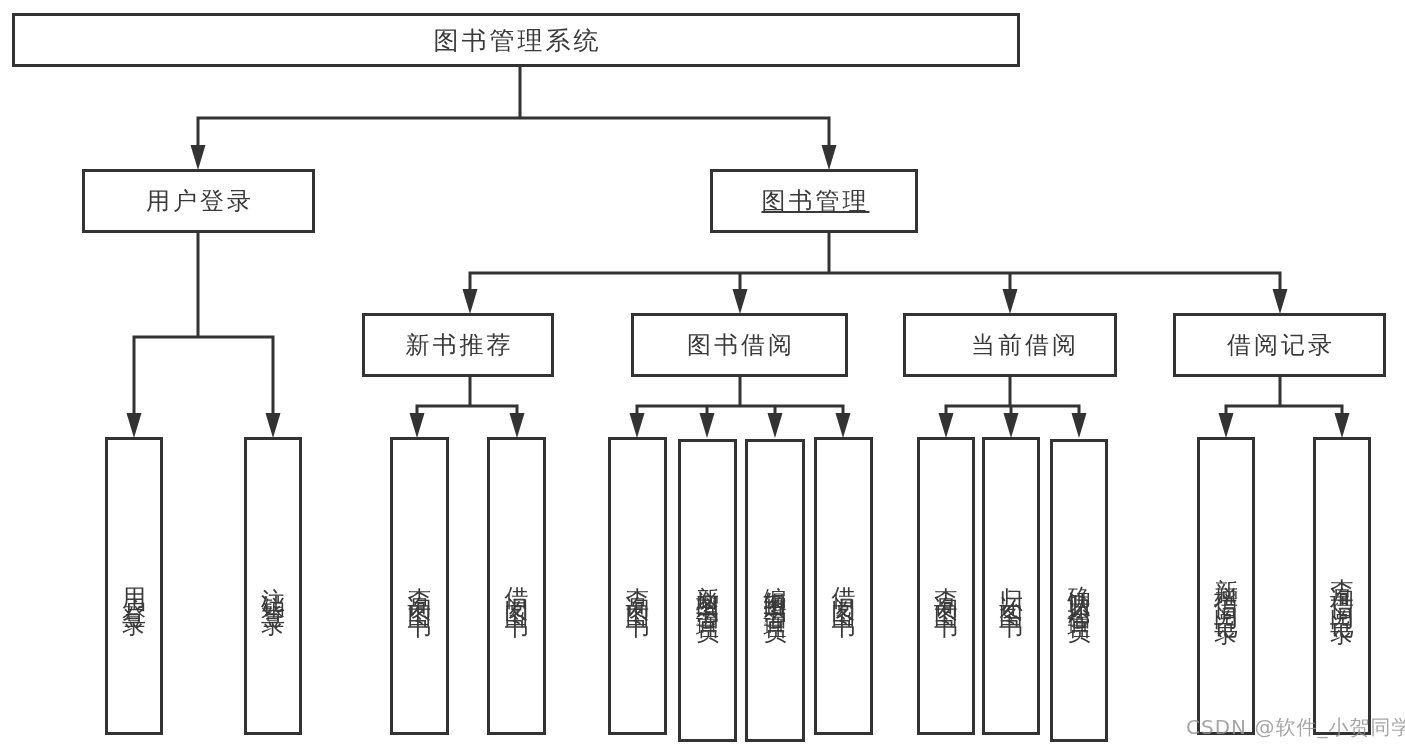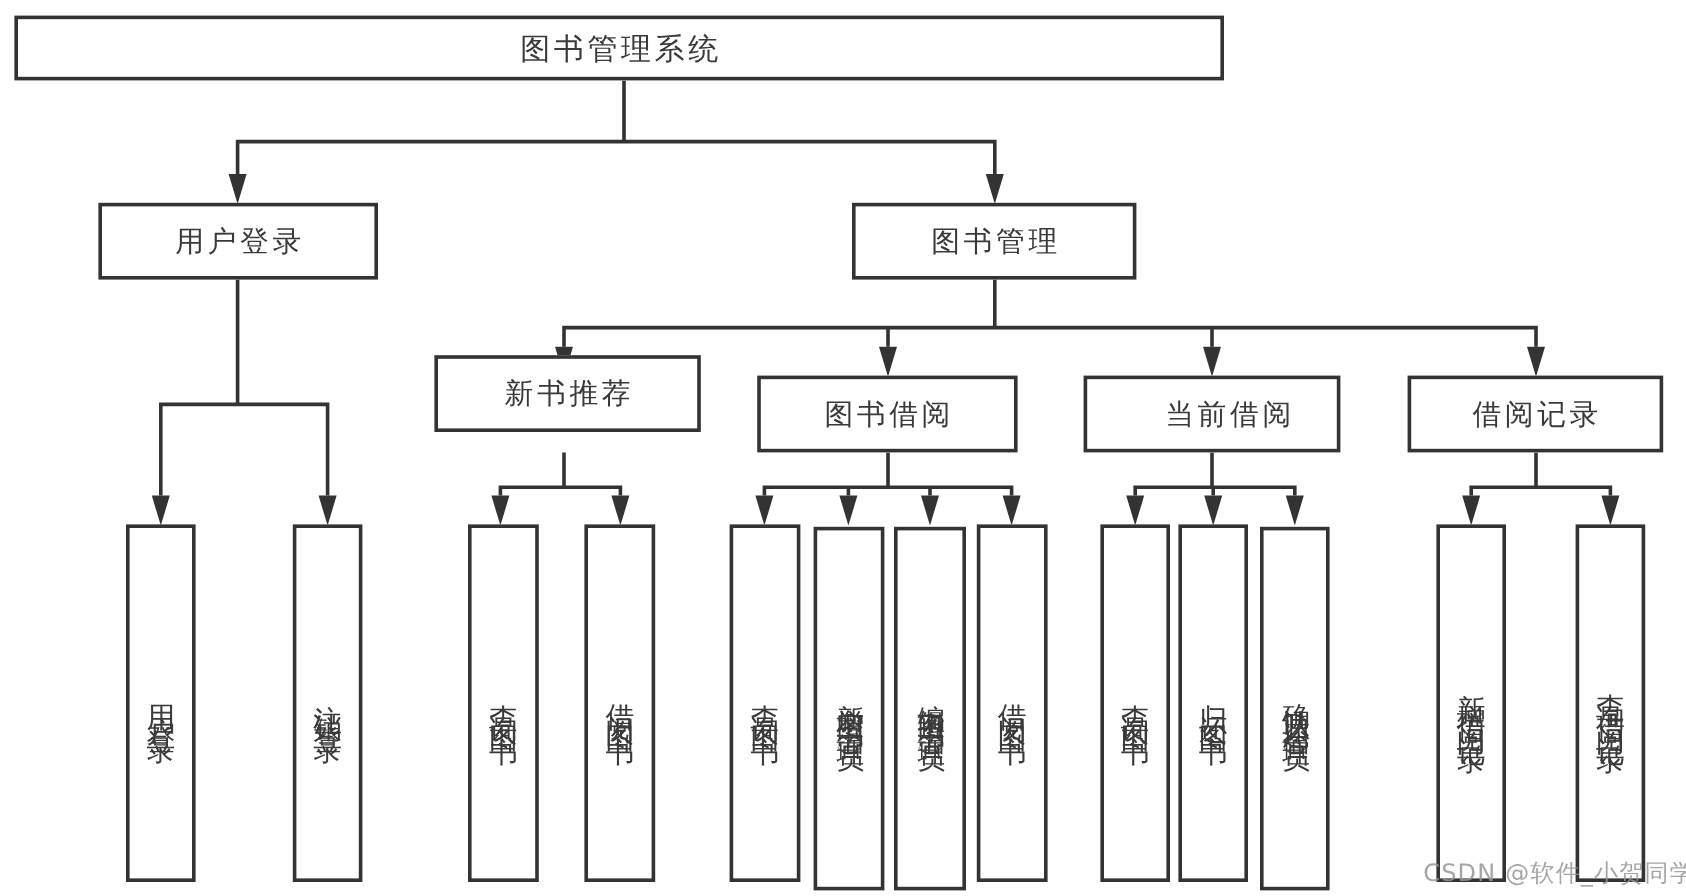--- a/index.html
+++ b/index.html
@@ -104,23 +104,23 @@
     <polygon points="1071.5,413 1086.5,413 1079,438"></polygon>
 
     <path d="M1280 377 V406 M1226 413 V406 H1342 V413"></path>
     <polygon points="1218.5,413 1233.5,413 1226,438"></polygon>
     <polygon points="1334.5,413 1349.5,413 1342,438"></polygon>
   </svg>
 
   <div class="box root-box h-label" style="left:12px; top:13px; width:1008px; height:54px;">图书管理系统</div>
 
   <div class="box h-label" style="left:82px; top:169px; width:233px; height:64px;">用户登录</div>
-  <div class="box h-label" style="left:710px; top:169px; width:237px; height:64px;">图书管理</div>
+  <div class="box h-label" style="left:710px; top:169px; width:208px; height:64px;text-decoration:underline;">图书管理</div>
 
-  <div class="box h-label" style="left:362px; top:296px; width:222px; height:64px;">新书推荐</div>
+  <div class="box h-label" style="left:362px; top:313px; width:192px; height:64px;">新书推荐</div>
   <div class="box h-label" style="left:631px; top:313px; width:217px; height:64px;">图书借阅</div>
   <div class="box h-label" style="left:903px; top:313px; width:214px; height:64px;padding-left:27px;">当前借阅</div>
   <div class="box h-label" style="left:1173px; top:313px; width:213px; height:64px;">借阅记录</div>
 
   <div class="box leaf" style="left:105px; top:437px; width:58px; height:298px;">用户登录</div>
   <div class="box leaf" style="left:244px; top:437px; width:58px; height:298px;">注销登录</div>
 
   <div class="box leaf" style="left:390px; top:437px; width:59px; height:298px;">查询图书</div>
   <div class="box leaf" style="left:487px; top:437px; width:59px; height:298px;">借阅图书</div>
 

